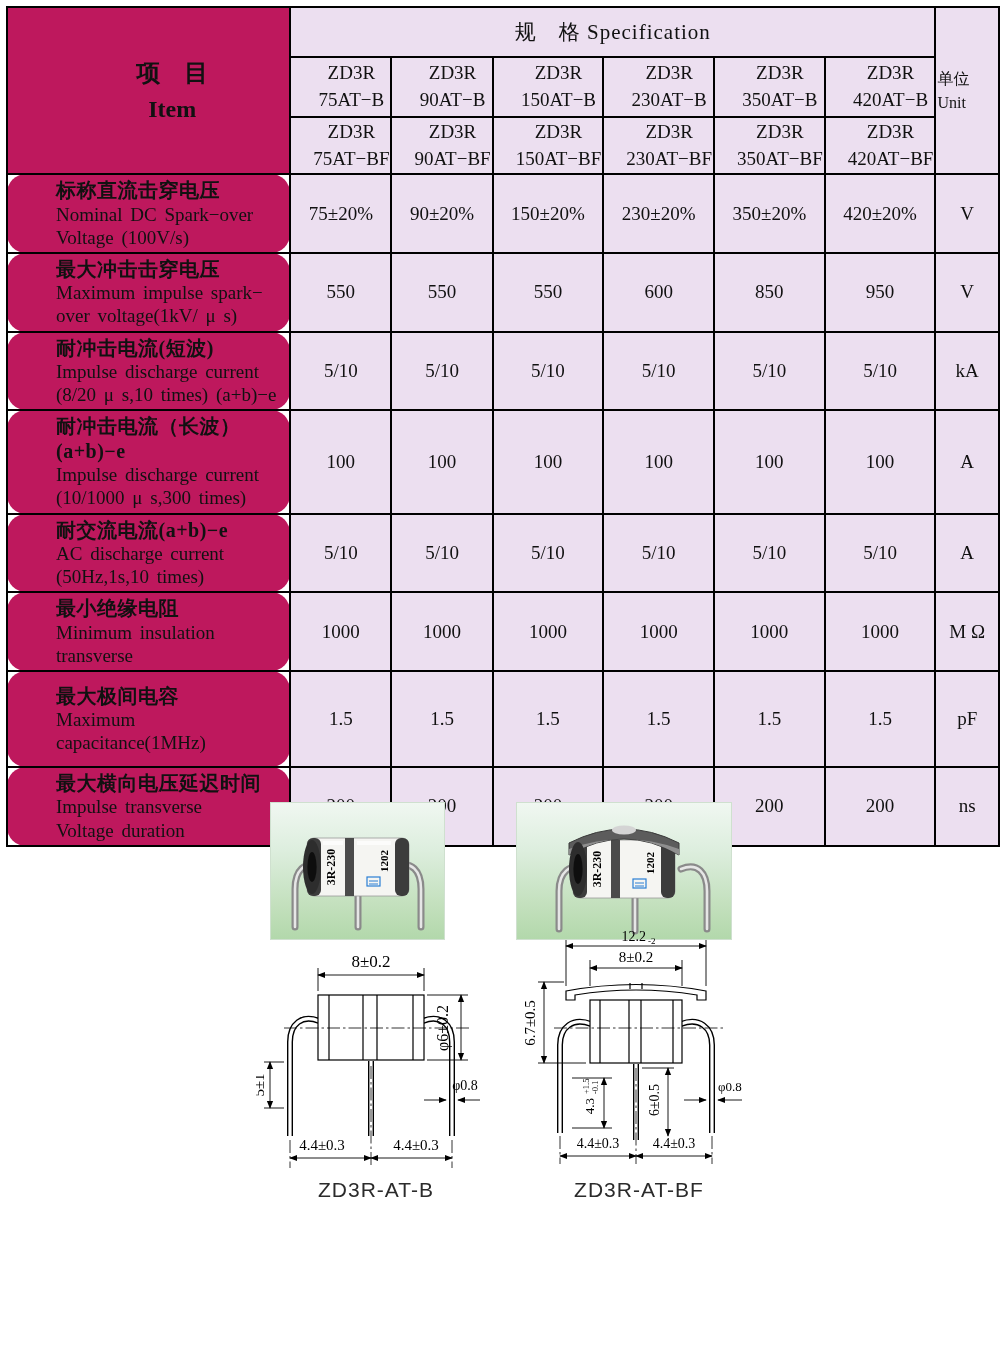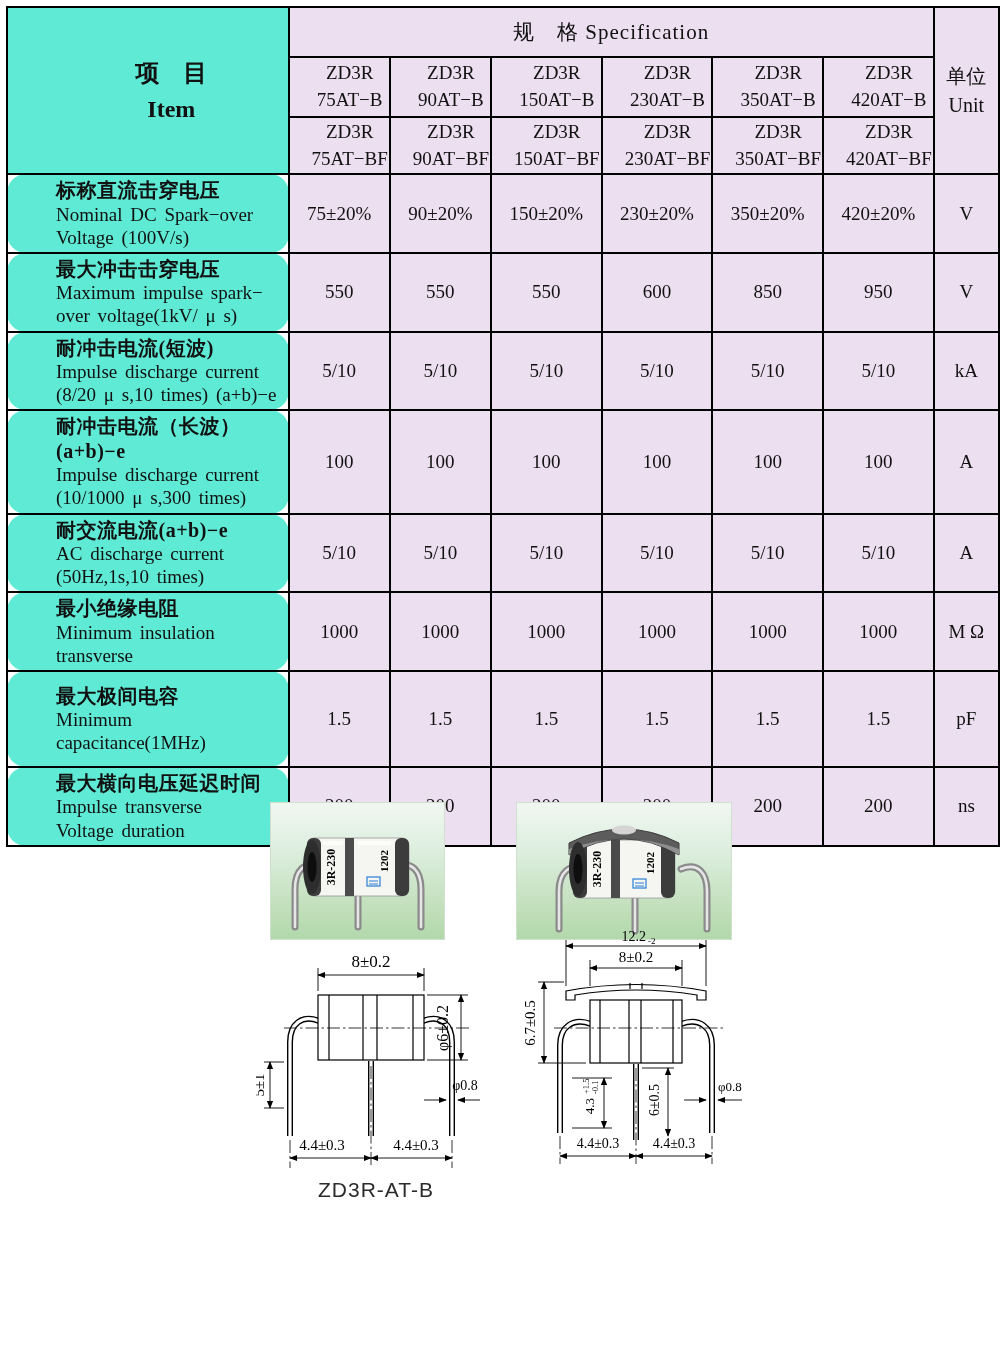--- a/index.html
+++ b/index.html
@@ -2,25 +2,25 @@
 <html><head>
 <meta charset="utf-8">
 <style>
   html,body{margin:0;padding:0;background:#fff;}
   #page{position:relative;width:1000px;height:1354px;background:#ffffff;overflow:hidden;
         font-family:"Liberation Serif", serif;color:#111;}
   
   .tbl-wrap{position:absolute;left:6px;top:6px;}
   table.spec{border-collapse:collapse;table-layout:fixed;}
   table.spec td{border:2px solid #000;overflow:hidden;vertical-align:middle;}
-  td.green{background:#5eead4;padding-left:48px;}
+  td.green{background:#be185d;padding-left:48px;}
   td.pink{background:#ecdff0;}
   .item-hd{font-size:24px;font-weight:bold;text-align:center;line-height:1.5;}
   .spec-hd{font-size:21px;text-align:center;letter-spacing:1px;}
-  .unit-hd{font-size:20px;text-align:center;line-height:1.45;}
+  .unit-hd{font-size:16px;text-align:left;line-height:1.45;}
   .colhd{font-size:19px;text-align:center;line-height:1.4;padding-left:22px;}
   .item-cell{font-size:19px;padding:3px 4px 3px 9px;line-height:1.22;border-radius:19px;}
   .item-cell .zh{font-weight:bold;font-size:20px;letter-spacing:0.5px;}
   .item-cell .en{word-spacing:3px;}
   .val{font-size:19px;text-align:center;}
   .unitv{font-size:19px;text-align:center;}
   
   .photo{position:absolute;background:linear-gradient(180deg,#f0f7f1 0%,#ddeede 35%,#c3e0bd 75%,#b2d8ab 100%);
          border:1px solid #cfe0cf;}
   
@@ -192,21 +192,21 @@
         <td class="pink val">1000</td>
         <td class="pink val">1000</td>
         <td class="pink val">1000</td>
         <td class="pink val">1000</td>
         <td class="pink val">1000</td>
         <td class="pink unitv">M Ω</td>
       </tr>
       <tr style="height:96px">
         <td class="green item-cell">
           <div class="zh">最大极间电容</div>
-          <div class="en">Minimum capacitance(1MHz)</div>
+          <div class="en">Maximum capacitance(1MHz)</div>
           <div class="en"></div>
         </td>
         <td class="pink val">1.5</td>
         <td class="pink val">1.5</td>
         <td class="pink val">1.5</td>
         <td class="pink val">1.5</td>
         <td class="pink val">1.5</td>
         <td class="pink val">1.5</td>
         <td class="pink unitv">pF</td>
       </tr>
@@ -396,14 +396,15 @@
         <text x="0" y="4" text-anchor="middle" font-size="13">4.3</text>
         <text x="12" y="-1" font-size="8.5">+1.5</text>
         <text x="12" y="8" font-size="8.5">-0.1</text>
       </g>
       <text transform="translate(145,172) rotate(-90)" text-anchor="middle" font-size="14">6±0.5</text>
       <text x="216" y="163" text-anchor="middle" font-size="13">φ0.8</text>
       <text x="84" y="220" text-anchor="middle" font-size="14">4.4±0.3</text>
       <text x="160" y="220" text-anchor="middle" font-size="14">4.4±0.3</text>
     </svg>
   </div>
+  <div class="cap" style="left:514px;top:1178px;width:250px;">ZD3R-AT-BF</div>
 
 </div>
 
 </body></html>

